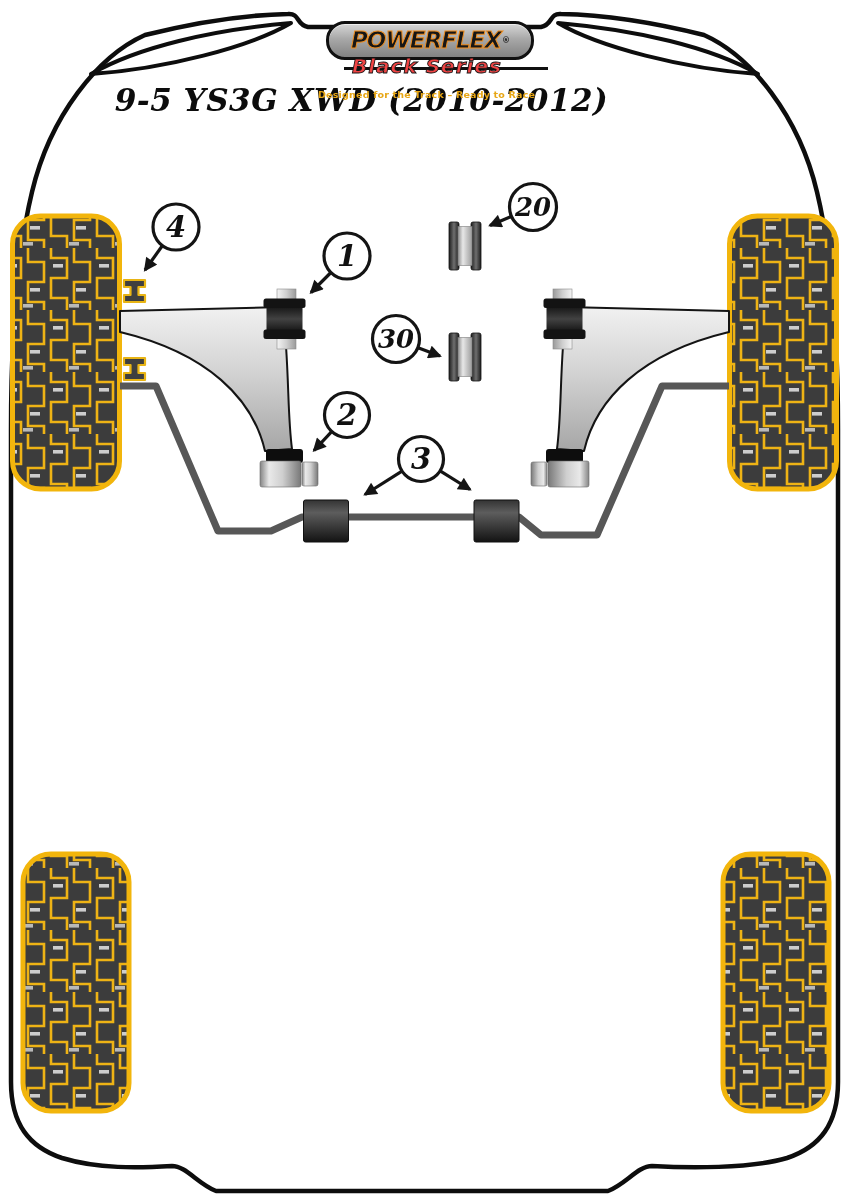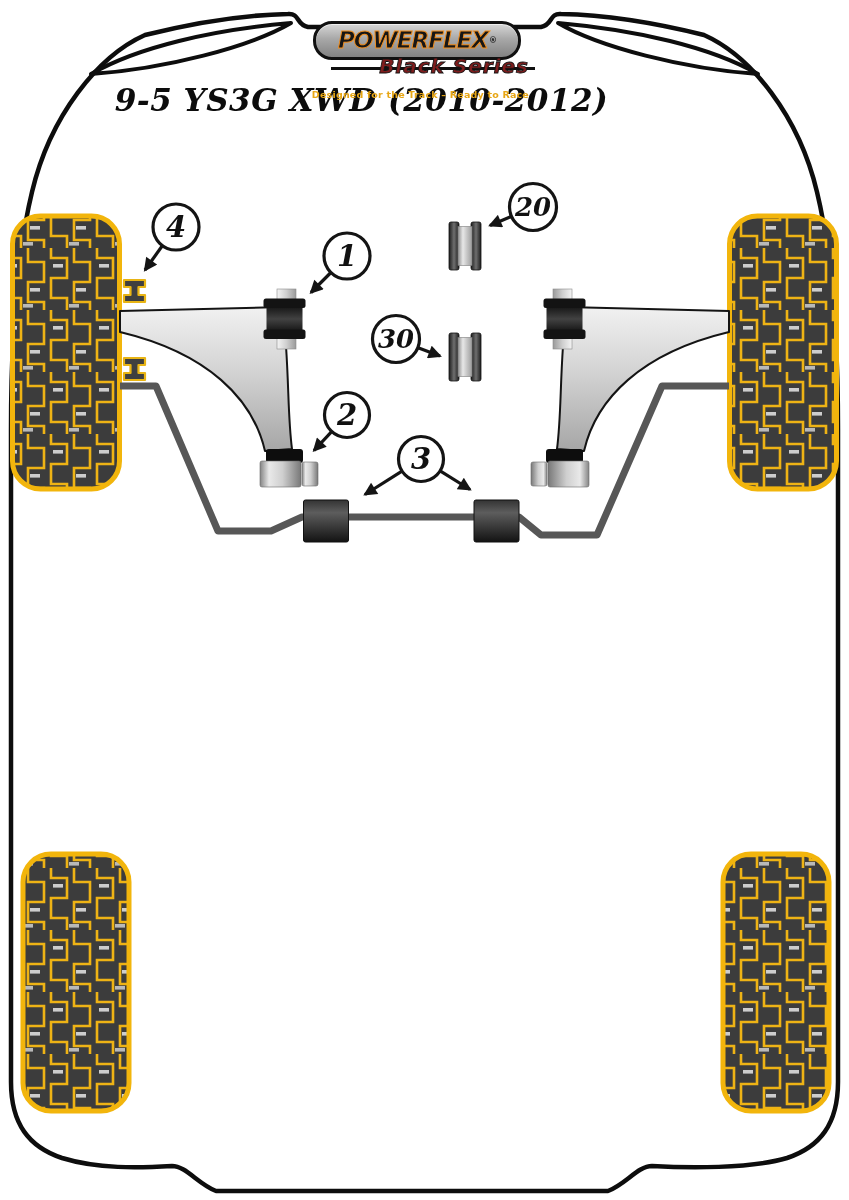--- a/index.html
+++ b/index.html
@@ -1,32 +1,32 @@
 <!DOCTYPE html>
 <html><head>
 <meta charset="utf-8">
 <style>
   html,body{margin:0;padding:0;background:#fff;}
   .stage{position:relative;width:849px;height:1200px;background:#ffffff;overflow:hidden;
          font-family:"DejaVu Sans",sans-serif;}
   .stage svg{position:absolute;left:0;top:0;}
 
   
-  .logo-wrap{position:absolute;left:305px;top:21px;width:224px;text-align:right;z-index:5;}
+  .logo-wrap{position:absolute;left:318px;top:21px;width:224px;text-align:left;z-index:5;}
   .logo-pill{width:202px;height:33px;margin:0 auto;border:3px solid #101010;border-radius:19px;
              background:linear-gradient(180deg,#d6d6d6 0%,#a8a8a8 45%,#828282 100%);
              display:flex;align-items:center;justify-content:center;box-shadow:inset 0 1px 0 #eee;}
   .brand{font-family:"DejaVu Sans",sans-serif;font-weight:bold;font-style:italic;
          font-size:23px;line-height:1;color:#161616;-webkit-text-stroke:1px #ef8d1e;
          letter-spacing:-1px;}
   .reg{font-size:8px;color:#161616;vertical-align:top;margin-left:1px;-webkit-text-stroke:0;}
   .series-row{position:relative;height:23px;margin-top:-4px;}
   .series-line{position:absolute;left:26px;right:-6px;top:11px;height:2.5px;background:#101010;}
   .series{position:relative;font-family:"DejaVu Sans",sans-serif;font-weight:bold;font-style:italic;
-          font-size:20px;line-height:1;color:#7f1d1d;-webkit-text-stroke:0.9px #141414;
+          font-size:20px;line-height:1;color:#ef4444;-webkit-text-stroke:0.9px #141414;
           letter-spacing:1px;margin-left:34px;}
   .tagline{margin-top:10px;font-size:9.5px;font-weight:bold;color:#e7a615;letter-spacing:0.2px;}
 
   
   .title{position:absolute;top:82px;left:0;width:723px;margin:0;text-align:center;
          font-family:"DejaVu Serif",serif;font-style:italic;font-weight:bold;
          font-size:31px;color:#0c0c0c;letter-spacing:0.5px;z-index:4;}
 
   
   .callout circle{fill:#ffffff;stroke:#141414;stroke-width:3.2;}

